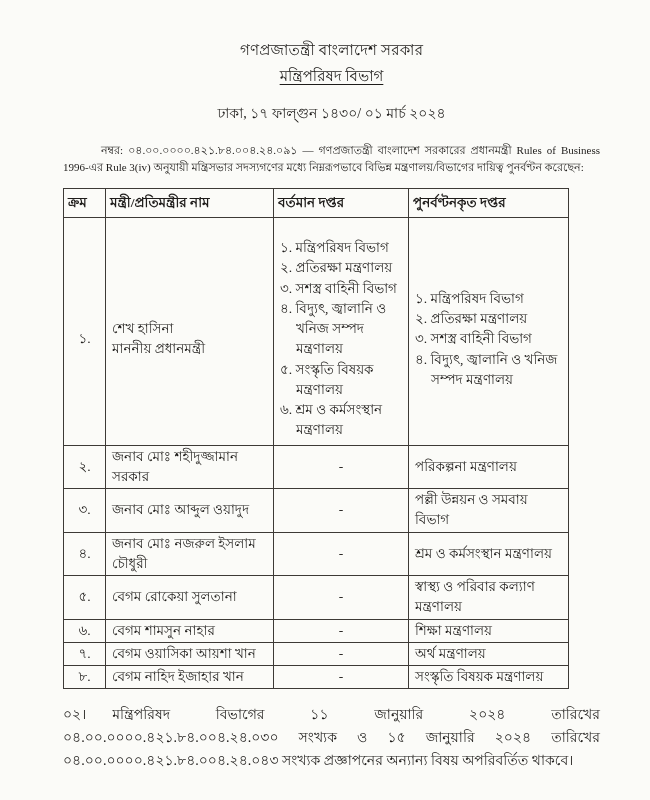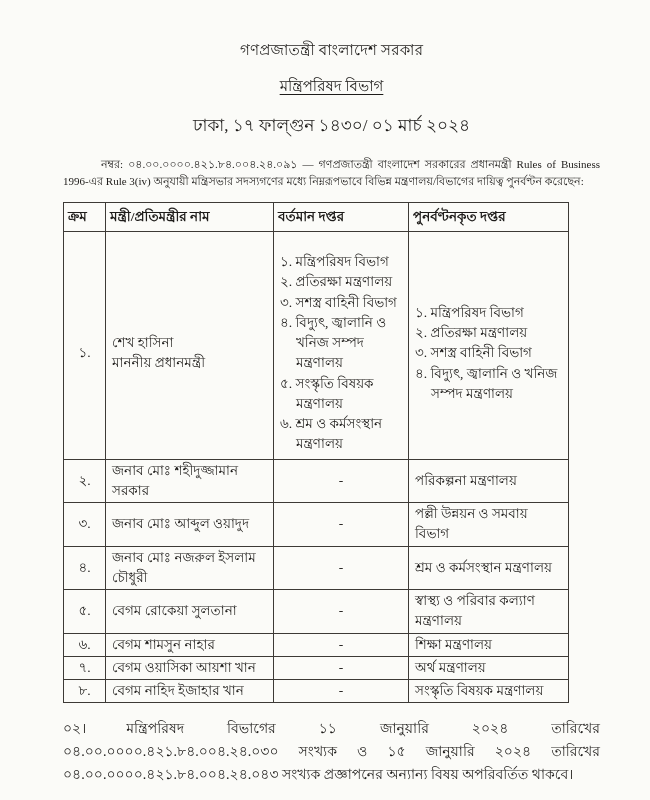--- a/index.html
+++ b/index.html
@@ -18,32 +18,32 @@
     height: 800px;
     padding: 40px 50px 20px 63px;
   }
   .center { text-align: center; }
   .doc-header { line-height: 1.35; font-size: 15px; }
   .gov-line { letter-spacing: .2px; }
   .division-line {
     display: inline-block;
     text-decoration: underline;
     text-underline-offset: 3px;
-    margin-top: 16px;
+    margin-top: 6px;
   }
   .notif-title {
     margin-top: 24px;
     font-size: 15px;
     font-weight: bold;
   }
   .notif-title span {
     text-decoration: underline;
     text-underline-offset: 3px;
   }
-  .dateline { margin-top: 15px; font-size: 17px; }
+  .dateline { margin-top: 15px; font-size: 14px; }
   .intro {
     margin: 16px 0 0 0;
     font-size: 11px;
     line-height: 1.62;
     text-align: justify;
     text-indent: 38px;
   }
   table.assign {
     margin-top: 11px;
     border-collapse: collapse;
@@ -74,21 +74,21 @@
     text-indent: -16px;
   }
   tr.tall td { padding-top: 20px; padding-bottom: 4px; }
   .name-two-lines div { line-height: 1.5; }
   .clause {
     margin: 15px 0 0 0;
     font-size: 14px;
     line-height: 1.62;
     text-align: justify;
   }
-  .clause .cnum { margin-right: 40px; }
+  .clause .cnum { margin-right: 26px; }
 </style>
 </head>
 <body>
 
 <div class="page">
 
   <div class="doc-header center">
     <div class="gov-line">গণপ্রজাতন্ত্রী বাংলাদেশ সরকার</div>
     <div><span class="division-line">মন্ত্রিপরিষদ বিভাগ</span></div>
   </div>

